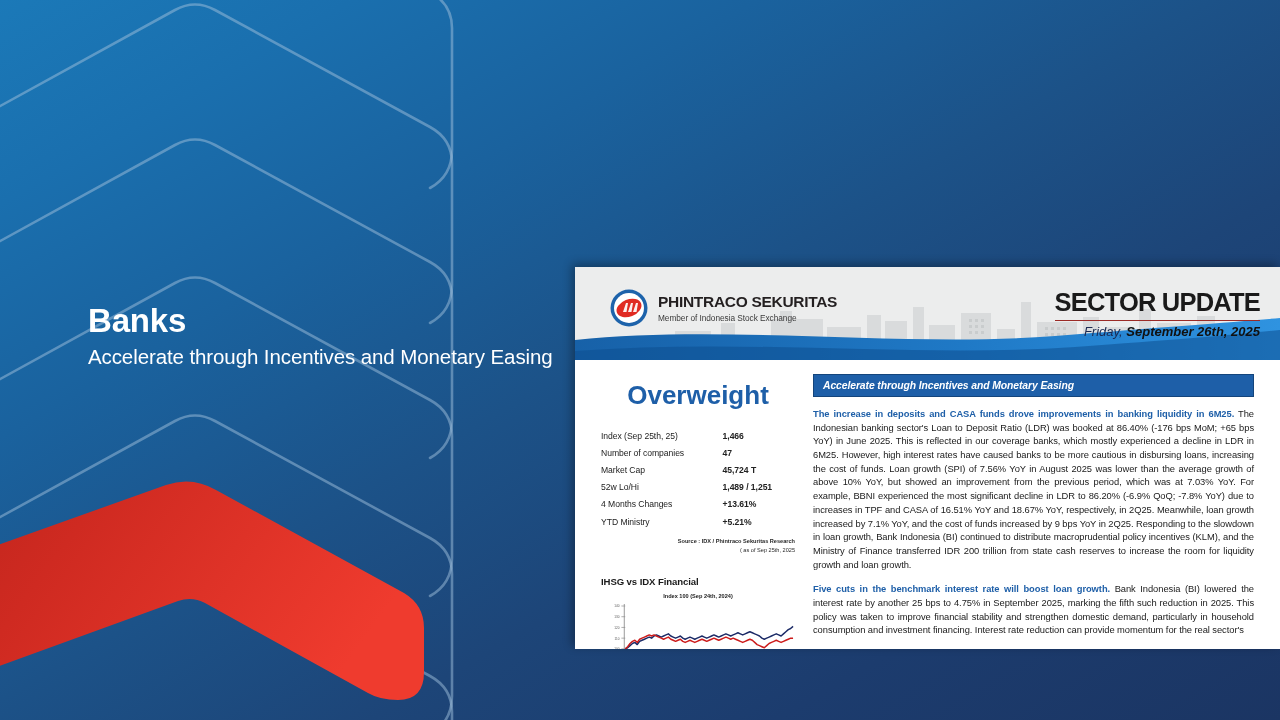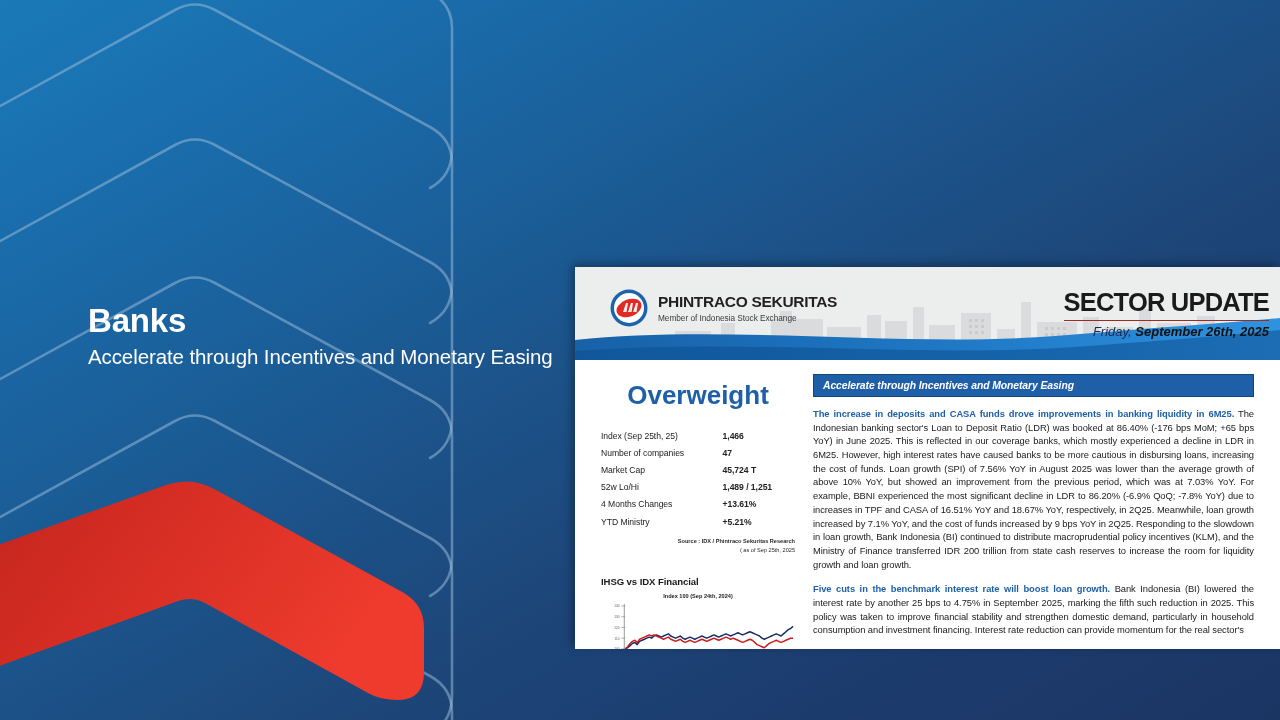--- a/index.html
+++ b/index.html
@@ -60,21 +60,21 @@
   #brand-name {
     font-size:15.5px; font-weight:bold; color:#231f20; letter-spacing:-0.3px;
     white-space:nowrap;
   }
   #brand-tagline {
     font-size:8.3px; color:#3b3b3b; margin-top:4px; letter-spacing:-0.05px;
     white-space:nowrap;
   }
 
   #report-kind {
-    position:absolute; right:11px; top:23px; text-align:right;
+    position:absolute; right:20px; top:23px; text-align:right;
   }
   #report-kind-title {
     font-size:25.5px; font-weight:bold; color:#1a1a1a;
     letter-spacing:-0.8px; line-height:1; white-space:nowrap;
   }
   #report-rule { height:1.5px; background:#9b2b27; margin:4px 0 3px auto; width:100%; }
   #report-date { font-size:13px; color:#1b2a52; white-space:nowrap;font-style:italic; }
   #report-date b { color:#111; }
 
   

